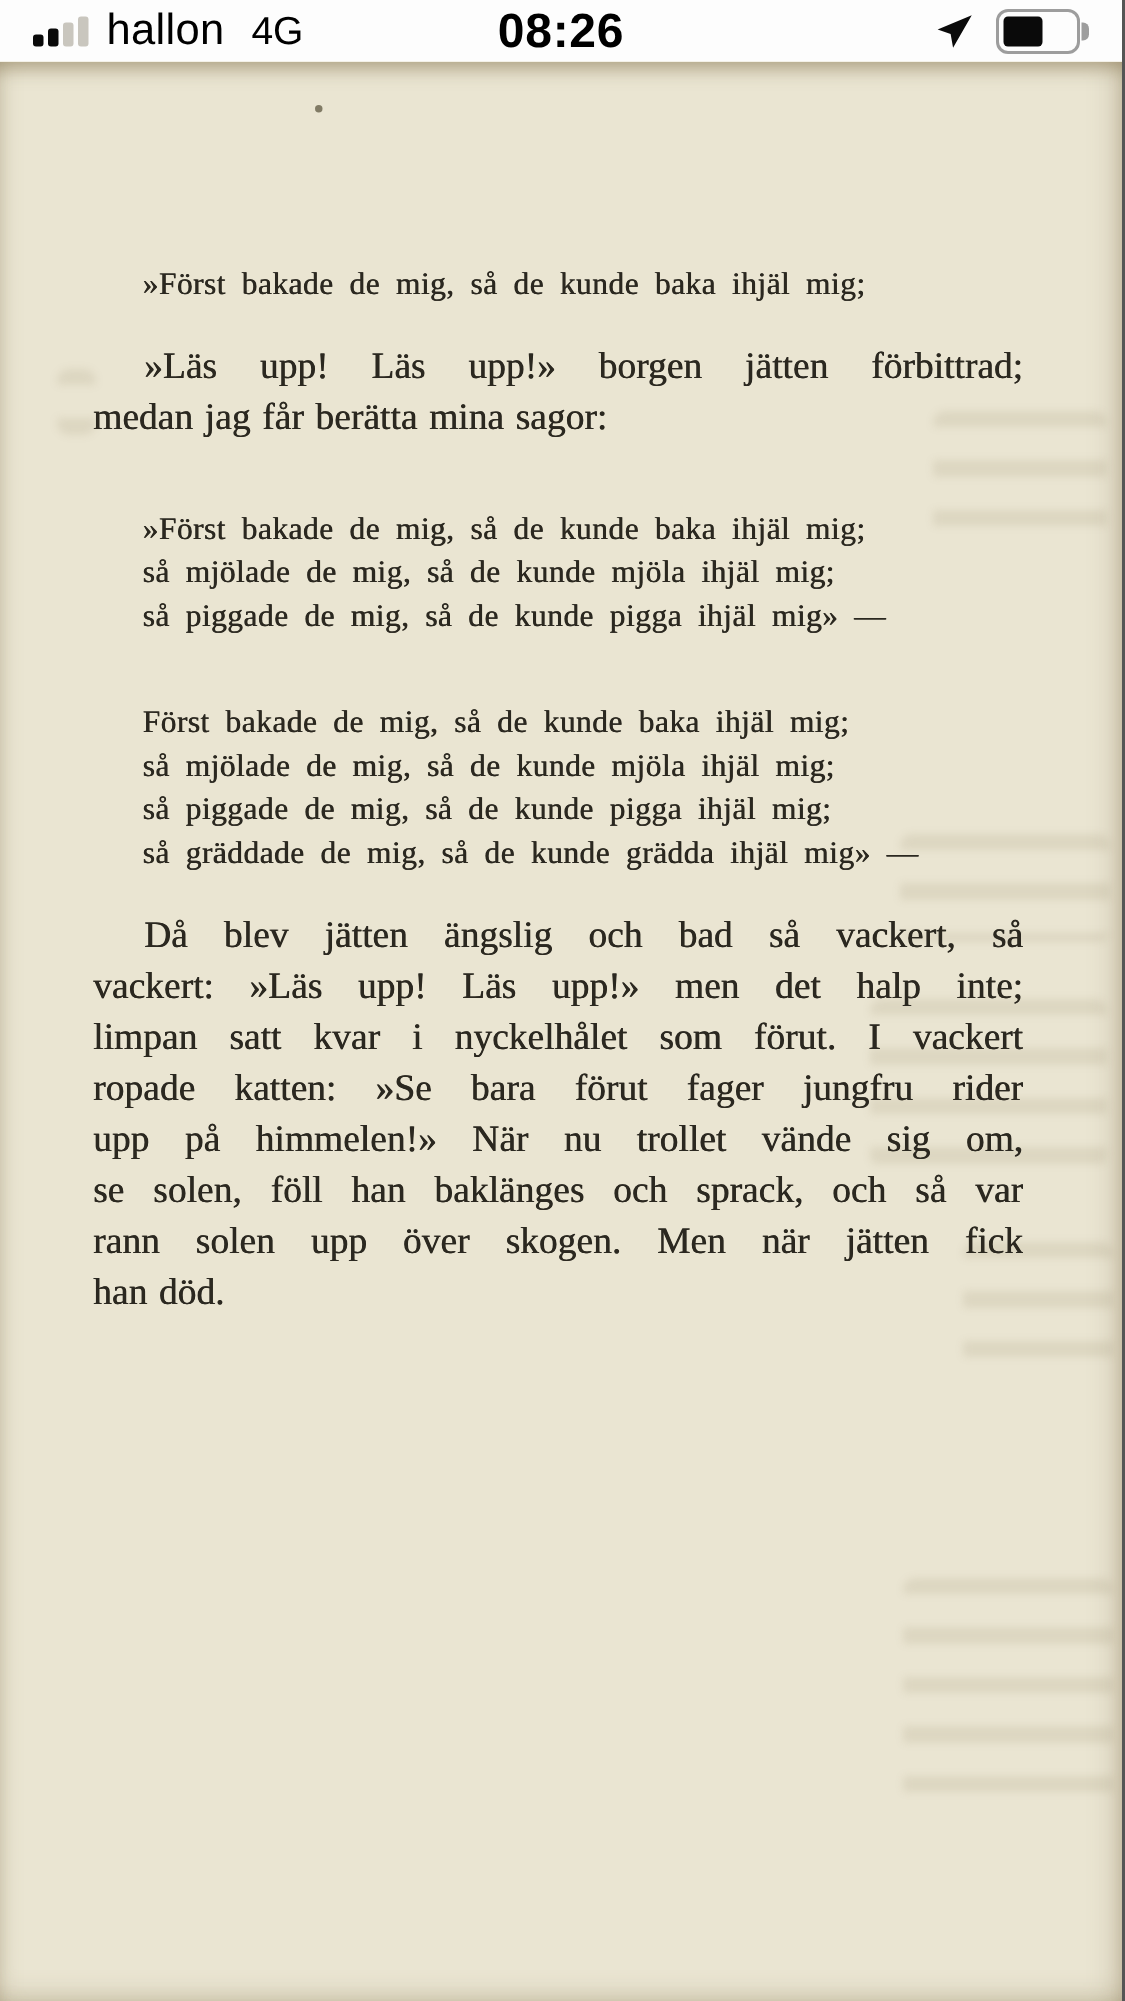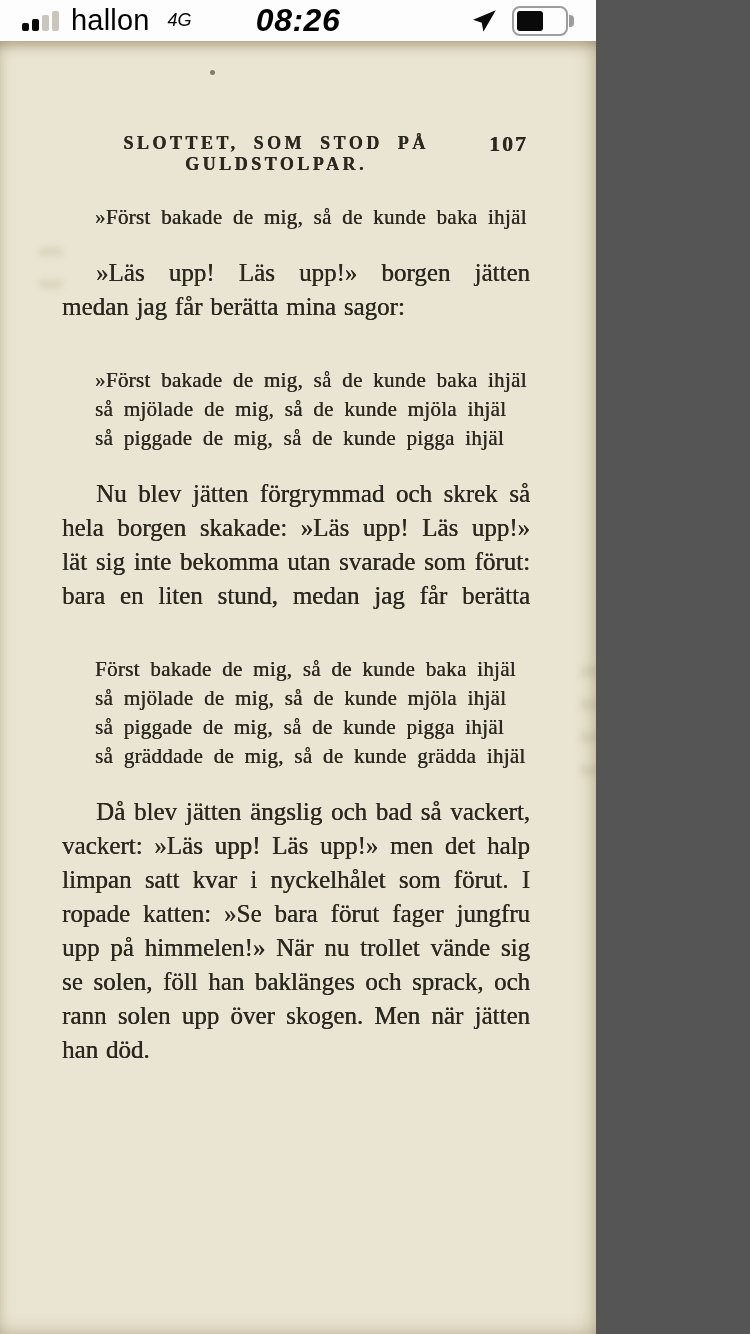--- a/index.html
+++ b/index.html
@@ -1,36 +1,36 @@
 <!DOCTYPE html>
 <html style="--paper: #eae5d2; --ink: #2b2820; --status-bar-bg: #fdfdfd; --signal-inactive: #c9c6be; --status-fg: #0a0a0a;"><head>
 <meta charset="utf-8">
 <style>
   html,body{margin:0;padding:0;background:#555;}
   .screen{
-    position:relative;width:596px;height:1334px;overflow:hidden;
+    position:relative;width:748px;height:1334px;overflow:hidden;
     background:var(--paper,#eae5d2);
     font-family:"Liberation Serif","DejaVu Serif",serif;
   }
   
   .status-bar{
     position:absolute;top:0;left:0;right:0;height:41px;
     background:var(--status-bar-bg,#fdfdfd);
     display:flex;align-items:center;
     font-family:"Liberation Sans","DejaVu Sans",sans-serif;
     color:#000;z-index:10;
   }
   .sb-left{position:absolute;left:22px;top:0;height:41px;display:flex;align-items:center;gap:12px;}
   .signal{display:flex;align-items:flex-end;gap:3px;height:22px;padding-bottom:2px;}
   .signal .bar{width:7px;border-radius:2px;background:#c9c6be;}
   .signal .bar.on{background:#0a0a0a;}
   .b1{height:8px;}.b2{height:12px;}.b3{height:16px;}.b4{height:20px;}
   .carrier{font-size:29px;letter-spacing:.2px;}
-  .network{font-size:18px;margin-left:6px;font-style:italic;}
-  .clock{position:absolute;left:0;right:0;text-align:center;font-size:32px;font-weight:700;letter-spacing:.5px;font-style:italic;}
+  .network{font-size:26px;margin-left:6px;}
+  .clock{position:absolute;left:0;right:0;text-align:center;font-size:32px;font-weight:700;letter-spacing:.5px;}
   .sb-right{position:absolute;right:28px;top:0;height:41px;display:flex;align-items:center;gap:14px;}
   .nav-arrow{width:26px;height:26px;display:block;}
   .battery{position:relative;width:52px;height:26px;border:2px solid rgba(40,40,40,.45);border-radius:8px;}
   .battery-fill{position:absolute;left:3px;top:3px;bottom:3px;width:50%;background:#0a0a0a;border-radius:3px;}
   .battery-nub{position:absolute;right:-8px;top:7px;width:5px;height:12px;background:rgba(40,40,40,.45);border-radius:0 4px 4px 0;}
   
   .paper-vignette{
     position:absolute;left:0;right:0;top:41px;bottom:0;pointer-events:none;z-index:3;
     box-shadow:
       inset 0 12px 12px -7px rgba(125,108,70,.50),
@@ -99,42 +99,32 @@
         <path d="M22 2 L10.5 22 L9 13.5 L1 10.8 Z" fill="#0a0a0a"></path>
       </svg>
       <div class="battery">
         <div class="battery-fill" style="width: 50%;"></div>
         <div class="battery-nub"></div>
       </div>
     </div>
   </div>
 
   <div class="book-page">
-    <div class="running-header">
-      <div class="running-title">SLOTTET, SOM STOD PÅ GULDSTOLPAR.</div>
-      <div class="page-number">107</div>
-    </div>
     <div>
         <div class="block verse">
           <div class="tline first">»Först bakade de mig, så de kunde baka ihjäl mig;</div>
         </div>
         <div class="block paragraph">
           <div class="tline first">»Läs upp! Läs upp!» borgen jätten förbittrad;</div>
           <div class="tline last">medan jag får berätta mina sagor:</div>
         </div>
         <div class="block verse">
           <div class="tline first">»Först bakade de mig, så de kunde baka ihjäl mig;</div>
           <div class="tline">så mjölade de mig, så de kunde mjöla ihjäl mig;</div>
           <div class="tline last">så piggade de mig, så de kunde pigga ihjäl mig» —</div>
-        </div>
-        <div class="block paragraph">
-          <div class="tline first">Nu blev jätten förgrymmad och skrek så att</div>
-          <div class="tline">hela borgen skakade: »Läs upp! Läs upp!» men katten</div>
-          <div class="tline">lät sig inte bekomma utan svarade som förut: »Vänta</div>
-          <div class="tline last">bara en liten stund, medan jag får berätta mina sagor:</div>
         </div>
         <div class="block verse">
           <div class="tline first">Först bakade de mig, så de kunde baka ihjäl mig;</div>
           <div class="tline">så mjölade de mig, så de kunde mjöla ihjäl mig;</div>
           <div class="tline">så piggade de mig, så de kunde pigga ihjäl mig;</div>
           <div class="tline last">så gräddade de mig, så de kunde grädda ihjäl mig» —</div>
         </div>
         <div class="block paragraph">
           <div class="tline first">Då blev jätten ängslig och bad så vackert, så</div>
           <div class="tline">vackert: »Läs upp! Läs upp!» men det halp inte;</div>

